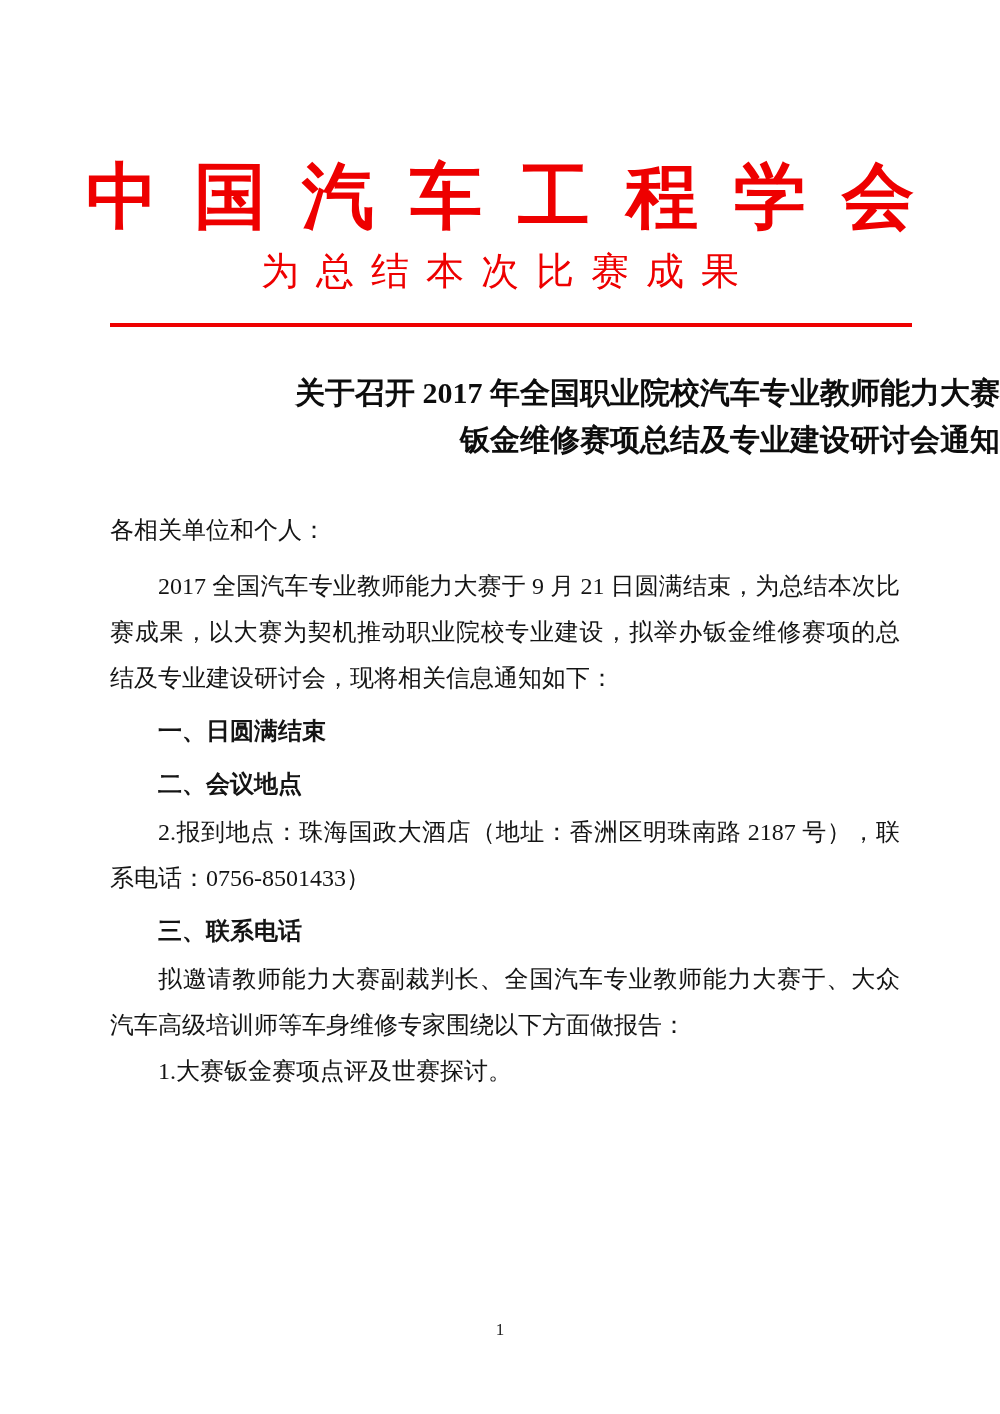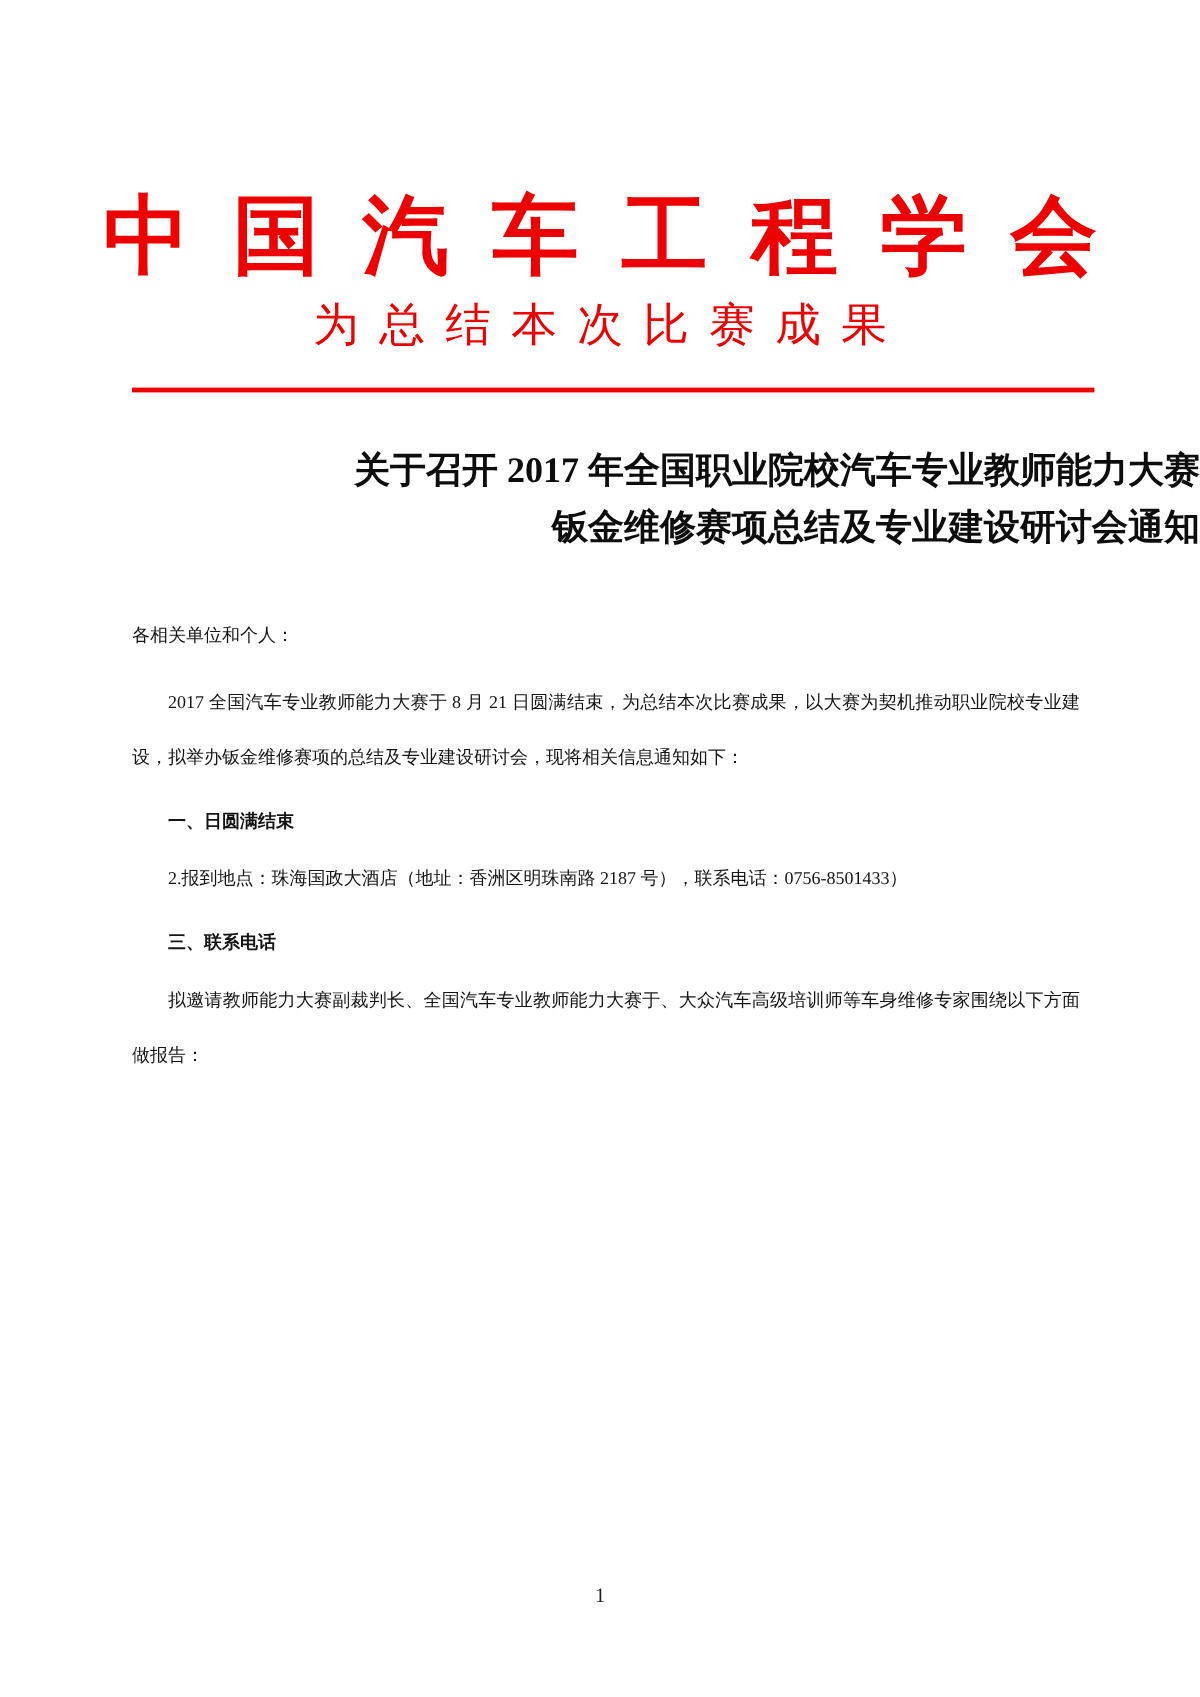--- a/index.html
+++ b/index.html
@@ -63,21 +63,21 @@
     text-align:right;
     font-size:30px;
     font-weight:bold;
     line-height:47px;
     color:#0d0d0d;
   }
 
   
   .doc-body{
     margin:44px 100px 0 110px;
-    font-size:15px;
+    font-size:24px;
     line-height:46px;
     text-align:justify;
     color:#141414;
   }
   .doc-body p{margin:0;}
   .doc-body p.indent{text-indent:2em;}
   .doc-body p.salutation{margin-bottom:10px;}
   .doc-body p.heading{
     font-weight:bold;
     margin-top:7px;
@@ -110,32 +110,34 @@
   </header>
 
   <h1 class="doc-title">
     <div>关于召开 2017 年全国职业院校汽车专业教师能力大赛</div>
     <div>钣金维修赛项总结及专业建设研讨会通知</div>
   </h1>
 
   <main class="doc-body">
     <p class="salutation">各相关单位和个人：</p>
 
-    <p class="indent">2017 全国汽车专业教师能力大赛于 8 月 21 日圆满结束，为总结本次比赛成果，以大赛为契机推动职业院校专业建设，拟举办钣金维修赛项的总结及专业建设研讨会，现将相关信息通知如下：</p>
+    <p class="indent">2017 全国汽车专业教师能力大赛于 9 月 21 日圆满结束，为总结本次比赛成果，以大赛为契机推动职业院校专业建设，拟举办钣金维修赛项的总结及专业建设研讨会，现将相关信息通知如下：</p>
 
     <p class="heading indent">一、日圆满结束</p>
 
 
+    <p class="heading indent">二、会议地点</p>
 
 
     <p class="indent">2.报到地点：珠海国政大酒店（地址：香洲区明珠南路 2187 号），联系电话：0756-8501433）</p>
 
     <p class="heading indent">三、联系电话</p>
 
     <p class="indent">拟邀请教师能力大赛副裁判长、全国汽车专业教师能力大赛于、大众汽车高级培训师等车身维修专家围绕以下方面做报告：</p>
 
+    <p class="indent">1.大赛钣金赛项点评及世赛探讨。</p>
   </main>
 
   <footer class="page-footer">
     <span>1</span>
   </footer>
 
 </div>
 
 </body></html>

